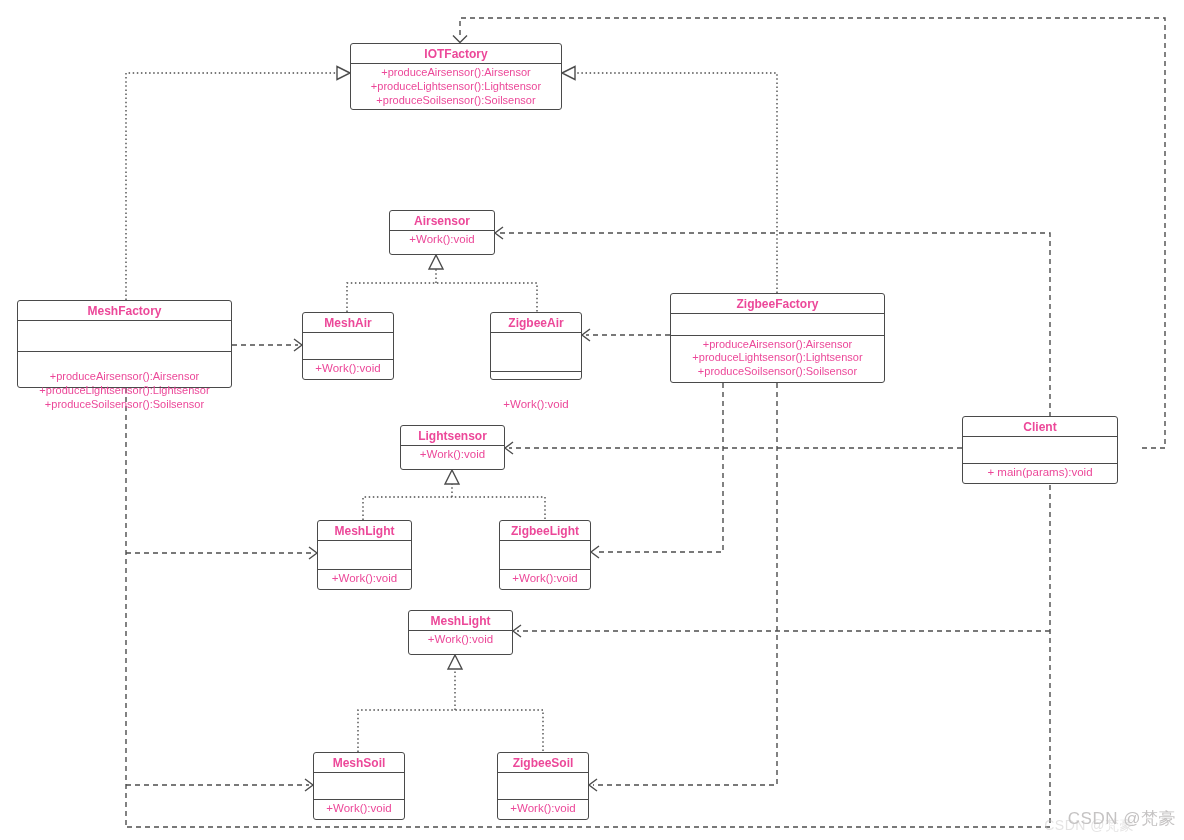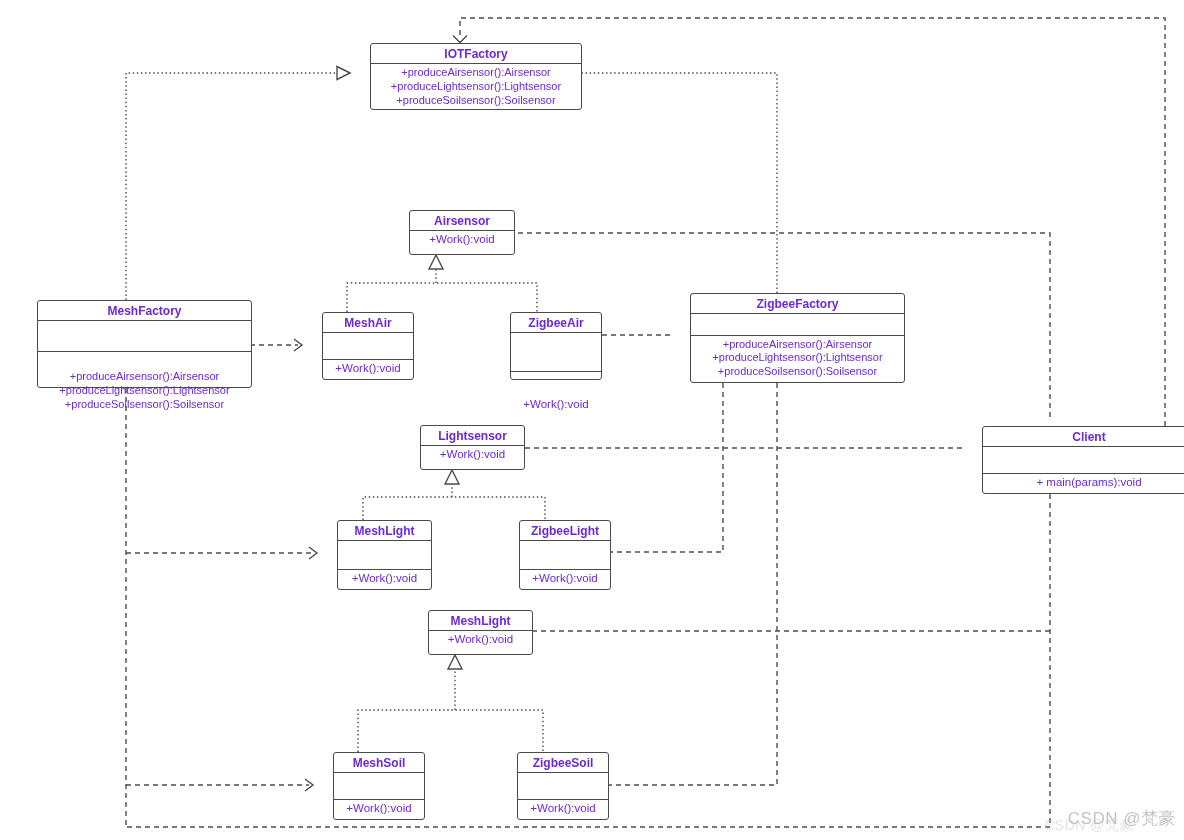--- a/index.html
+++ b/index.html
@@ -1,20 +1,20 @@
 <!DOCTYPE html>
 <html><head>
 <meta charset="utf-8">
 <style>
   html,body{margin:0;padding:0;background:#ffffff;}
   #canvas{position:relative;width:1184px;height:840px;background:#ffffff;overflow:hidden;
           font-family:"Liberation Sans",sans-serif;}
   #wires{position:absolute;left:0;top:0;width:1184px;height:840px;pointer-events:none;}
   .uml-box{position:absolute;background:#ffffff;border:1.6px solid #4a4a4a;border-radius:3px;
-           box-sizing:border-box;display:flex;flex-direction:column;color:#6d28d9;margin-left:20px;}
+           box-sizing:border-box;display:flex;flex-direction:column;color:#ec4899;}
   .uml-title{flex:0 0 auto;font-weight:bold;font-size:12px;text-align:center;
              padding:3px 4px 2px;border-bottom:1.4px solid #4a4a4a;white-space:nowrap;}
   .uml-attrs{flex:1 1 auto;border-bottom:1.4px solid #4a4a4a;min-height:14px;}
   .uml-methods{flex:0 0 auto;padding:2px 5px 3px;font-size:11px;line-height:13.8px;text-align:center;}
   .uml-methods.grow{flex:1 1 auto;}
   .m{white-space:nowrap;}
   .wm{position:absolute;color:#c5c3c3;font-size:17px;letter-spacing:.5px;white-space:nowrap;}
   .wm2{opacity:.45;font-size:14px;}
 </style>
 </head>
@@ -125,21 +125,21 @@
   <div class="uml-box" style="left:670px;top:293px;width:215px;height:90px;">
     <div class="uml-title">ZigbeeFactory</div>
     <div class="uml-attrs"></div>
     <div class="uml-methods">
       <div class="m">+produceAirsensor():Airsensor</div>
       <div class="m">+produceLightsensor():Lightsensor</div>
       <div class="m">+produceSoilsensor():Soilsensor</div>
     </div>
   </div>
 
-  <div class="uml-box" style="left:962px;top:426px;width:214px;height:68px;">
+  <div class="uml-box" style="left:962px;top:416px;width:156px;height:68px;">
     <div class="uml-title">Client</div>
     <div class="uml-attrs"></div>
     <div class="uml-methods" style="font-size:11.5px;">
       <div class="m">+ main(params):void</div>
     </div>
   </div>
 
   <div class="uml-box" style="left:389px;top:210px;width:106px;height:45px;">
     <div class="uml-title">Airsensor</div>
     <div class="uml-methods grow" style="font-size:11.5px;">

